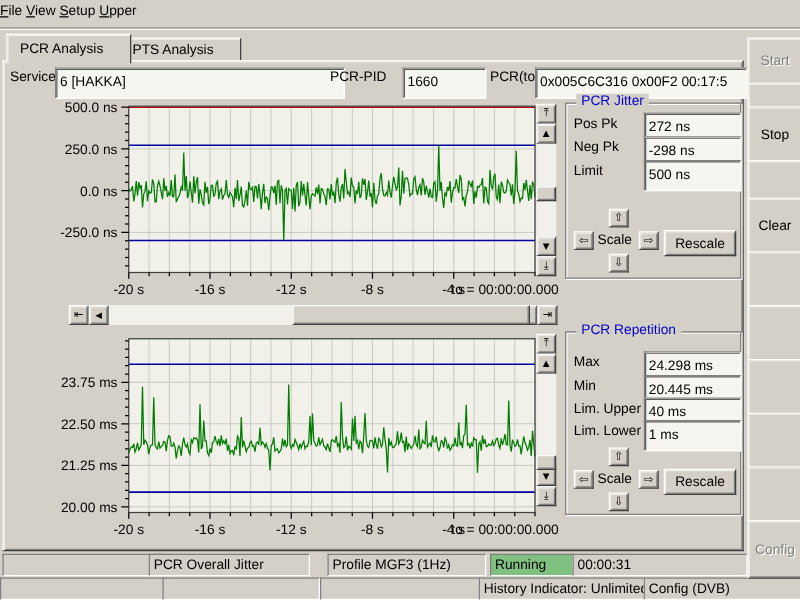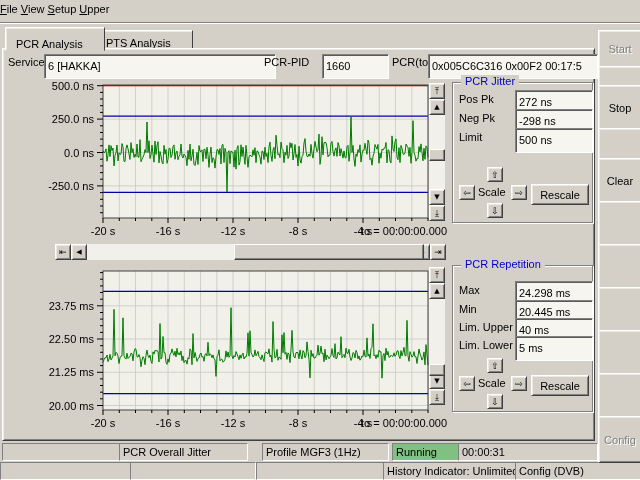--- a/index.html
+++ b/index.html
@@ -12,21 +12,21 @@
   .sunken{background:#f6f5ef;border:1px solid;border-color:#808080 #ffffff #ffffff #808080;
           box-shadow:inset 1px 1px 0 #5a5a5a}
   .field{line-height:15px;padding:4px 3px;white-space:nowrap;overflow:hidden}
   .btn3d{background:#d4d0c8;border:1px solid;border-color:#ffffff #404040 #404040 #ffffff;
          box-shadow:inset 1px 1px 0 #ece9e2, inset -1px -1px 0 #808080;
          display:flex;align-items:center;justify-content:center;cursor:default;user-select:none}
   .disabled-text{color:#808080;text-shadow:1px 1px 0 #ffffff}
   .menu-item{display:inline-block;padding:3px 0;cursor:default}
   .menu-item::first-letter{text-decoration:underline}
   .tab{background:#d4d0c8;border:1px solid;border-color:#ffffff #404040 transparent #ffffff;
-       box-shadow:inset 1px 1px 0 #ece9e2;padding:0 10px;display:flex;align-items:flex-end}
+       box-shadow:inset 1px 1px 0 #ece9e2;padding:0 10px;display:flex;align-items:center}
   .groupbox{border:1px solid #808080;box-shadow:1px 1px 0 #ffffff inset, 1px 1px 0 #ffffff;
             background:#d4d0c8}
   .group-title{position:absolute;top:-8px;left:8px;background:#d4d0c8;padding:0 4px;
                font-weight:normal;color:#0000c8}
   .rowlabel{position:absolute;left:6px;line-height:17px}
   .rowfield{position:absolute;left:62px;width:70px;height:15px}
   .scale-btn{width:14px;height:13px;position:absolute;font-size:9px;
              font-family:"DejaVu Sans",sans-serif}
   .statuspanel{position:absolute;height:16px;line-height:16px;padding:0 3px;white-space:nowrap;
                overflow:hidden;background:#d4d0c8;border:1px solid;
@@ -311,21 +311,21 @@
 
 <div class="abs groupbox" style="left:452px;top:265px;width:139px;height:145px;z-index:2">
   <div class="group-title">PCR Repetition</div>
   <div class="rowlabel" style="top:16px">Max</div>
   <div class="rowfield sunken field" style="top:15px">24.298 ms</div>
   <div class="rowlabel" style="top:35px">Min</div>
   <div class="rowfield sunken field" style="top:34px">20.445 ms</div>
   <div class="rowlabel" style="top:53px">Lim. Upper</div>
   <div class="rowfield sunken field" style="top:52px">40 ms</div>
   <div class="rowlabel" style="top:71px">Lim. Lower</div>
-  <div class="rowfield sunken field" style="top:70px">5 ms</div>
+  <div class="rowfield sunken field" style="top:70px">1 ms</div>
 
   <div class="scale-btn btn3d" style="left:34px;top:92px">
       <span>⇧</span>
     </div>
   <div class="scale-btn btn3d" style="left:6px;top:110px">
       <span>⇦</span>
     </div>
   <div class="abs" style="left:25px;top:111px">Scale</div>
   <div class="scale-btn btn3d" style="left:58px;top:110px">
       <span>⇨</span>

